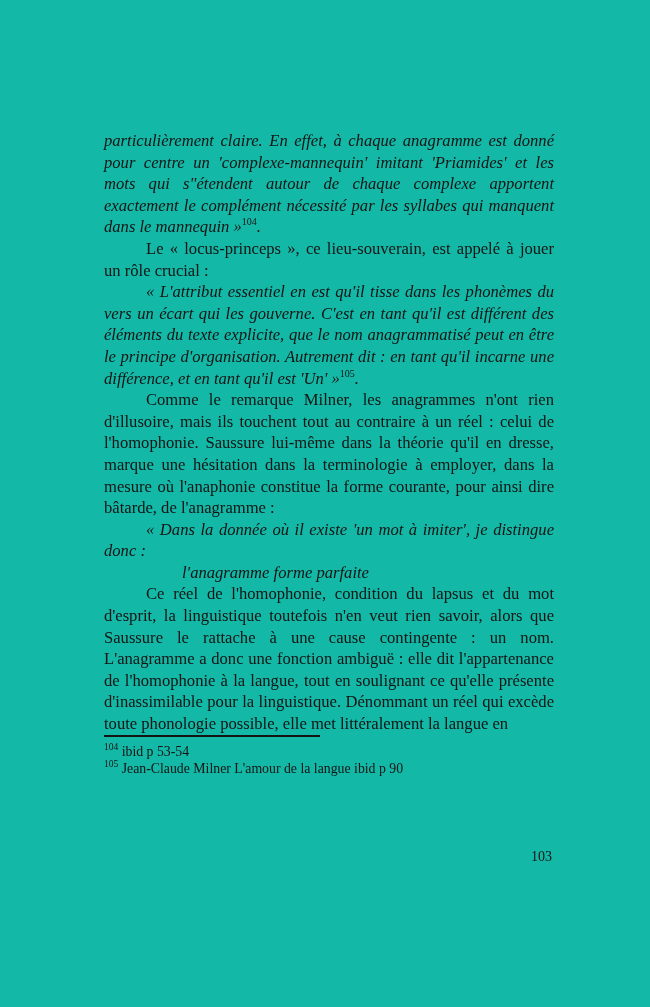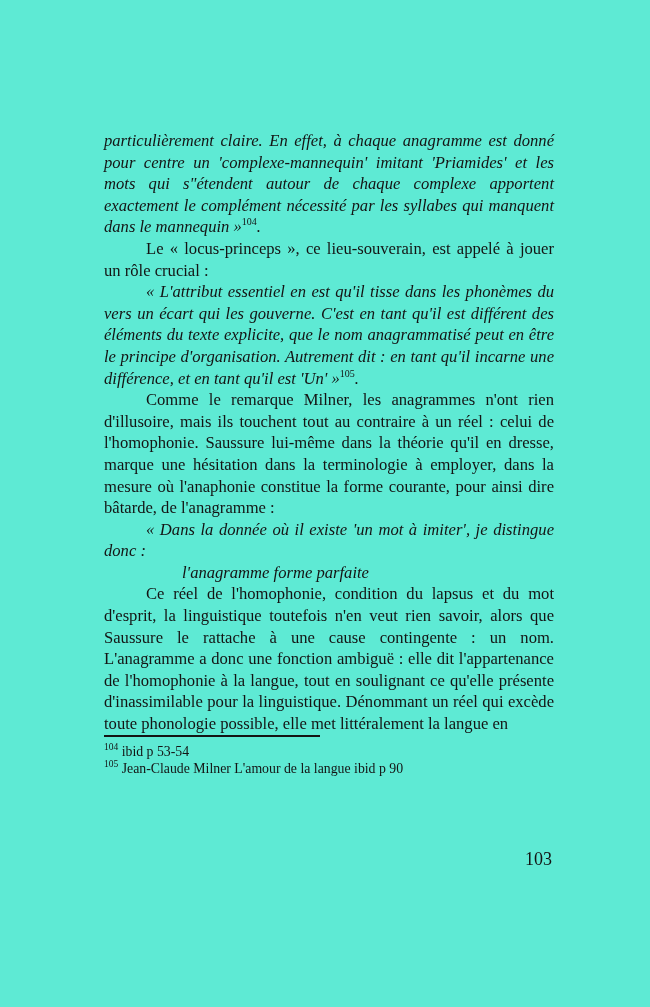--- a/index.html
+++ b/index.html
@@ -2,21 +2,21 @@
 <html><head>
 <meta charset="utf-8">
 <style>
   html, body { margin: 0; padding: 0; }
   body { background: #ffffff; }
 
   .page {
     position: relative;
     width: 650px;
     height: 1007px;
-    background: #5eead4;
+    background: #14b8a6;
     box-sizing: border-box;
     padding: 130px 96px 0 104px;
     font-family: "Liberation Serif", serif;
     color: #141414;
     overflow: hidden;
   }
 
   .text-block p {
     margin: 0;
     font-size: 16.6px;
@@ -54,21 +54,21 @@
   .footnotes sup.fn-num {
     font-size: 9.5px;
     line-height: 0;
     vertical-align: super;
   }
 
   .page-number {
     position: absolute;
     top: 849px;
     right: 98px;
-    font-size: 18px;
+    font-size: 14px;
     font-family: "Liberation Serif", serif;
     color: #141414;
   }
 </style>
 </head>
 <body>
 
 <div class="page">
 
   <div class="text-block">

